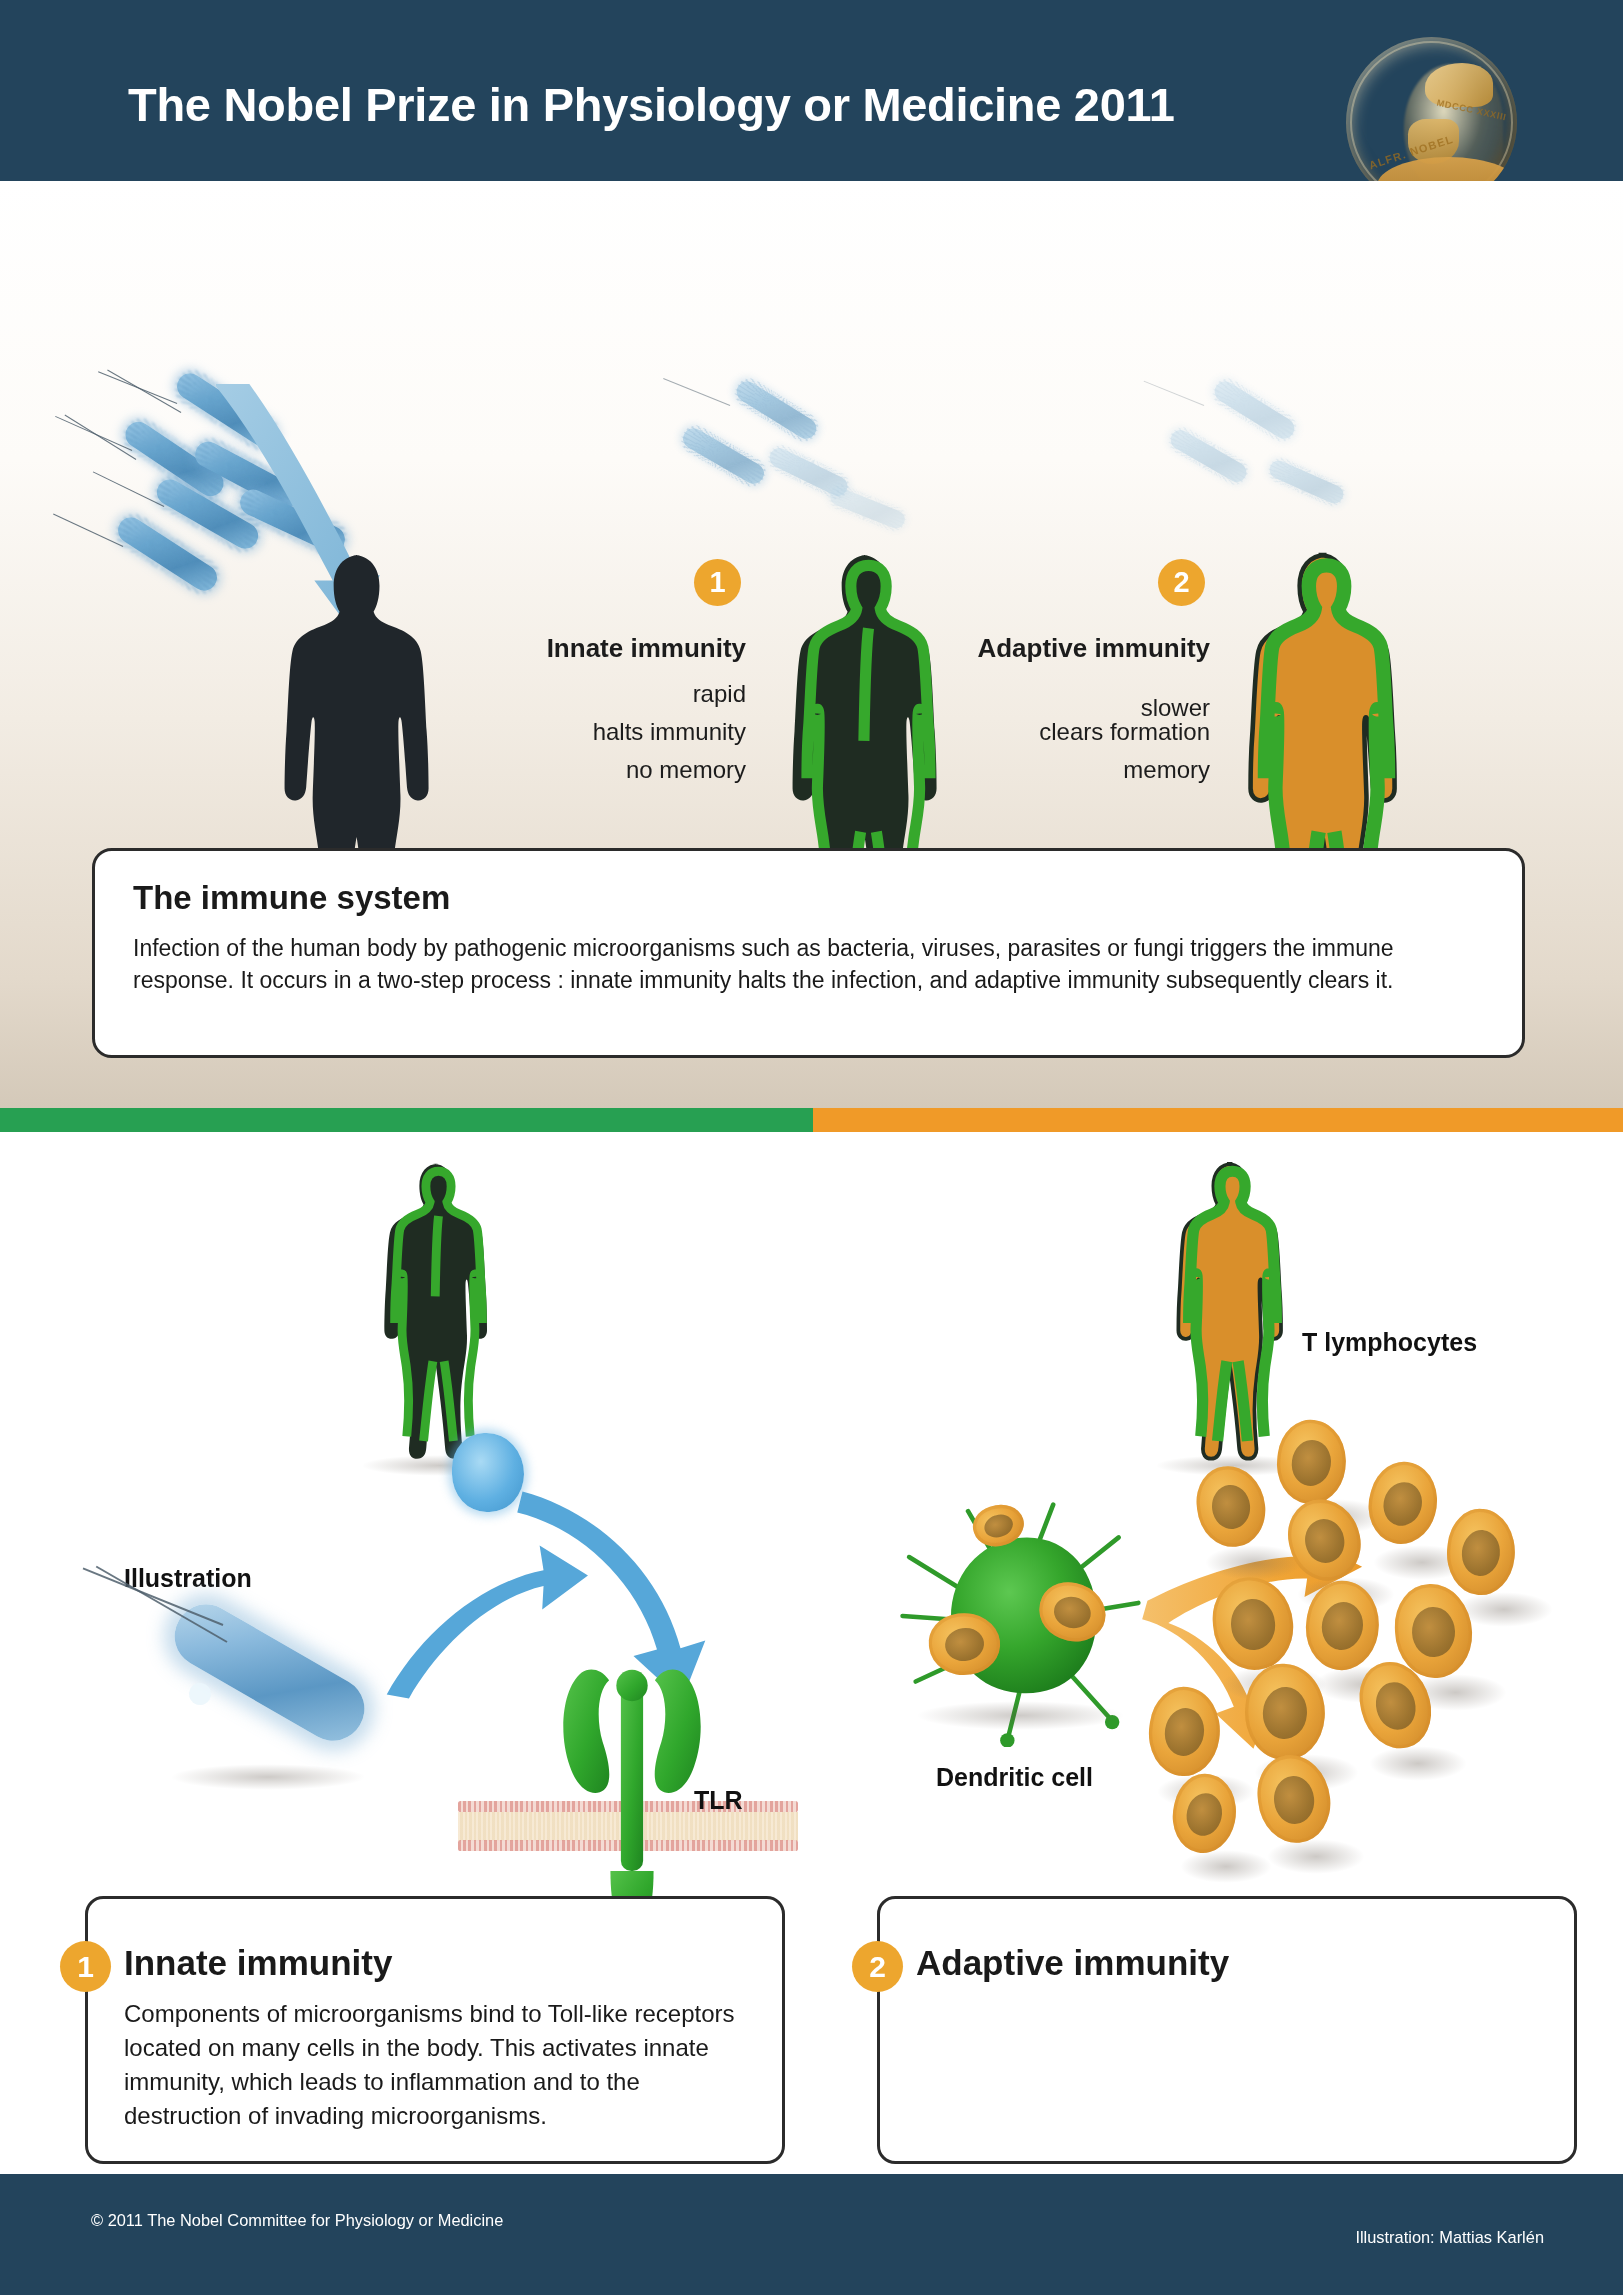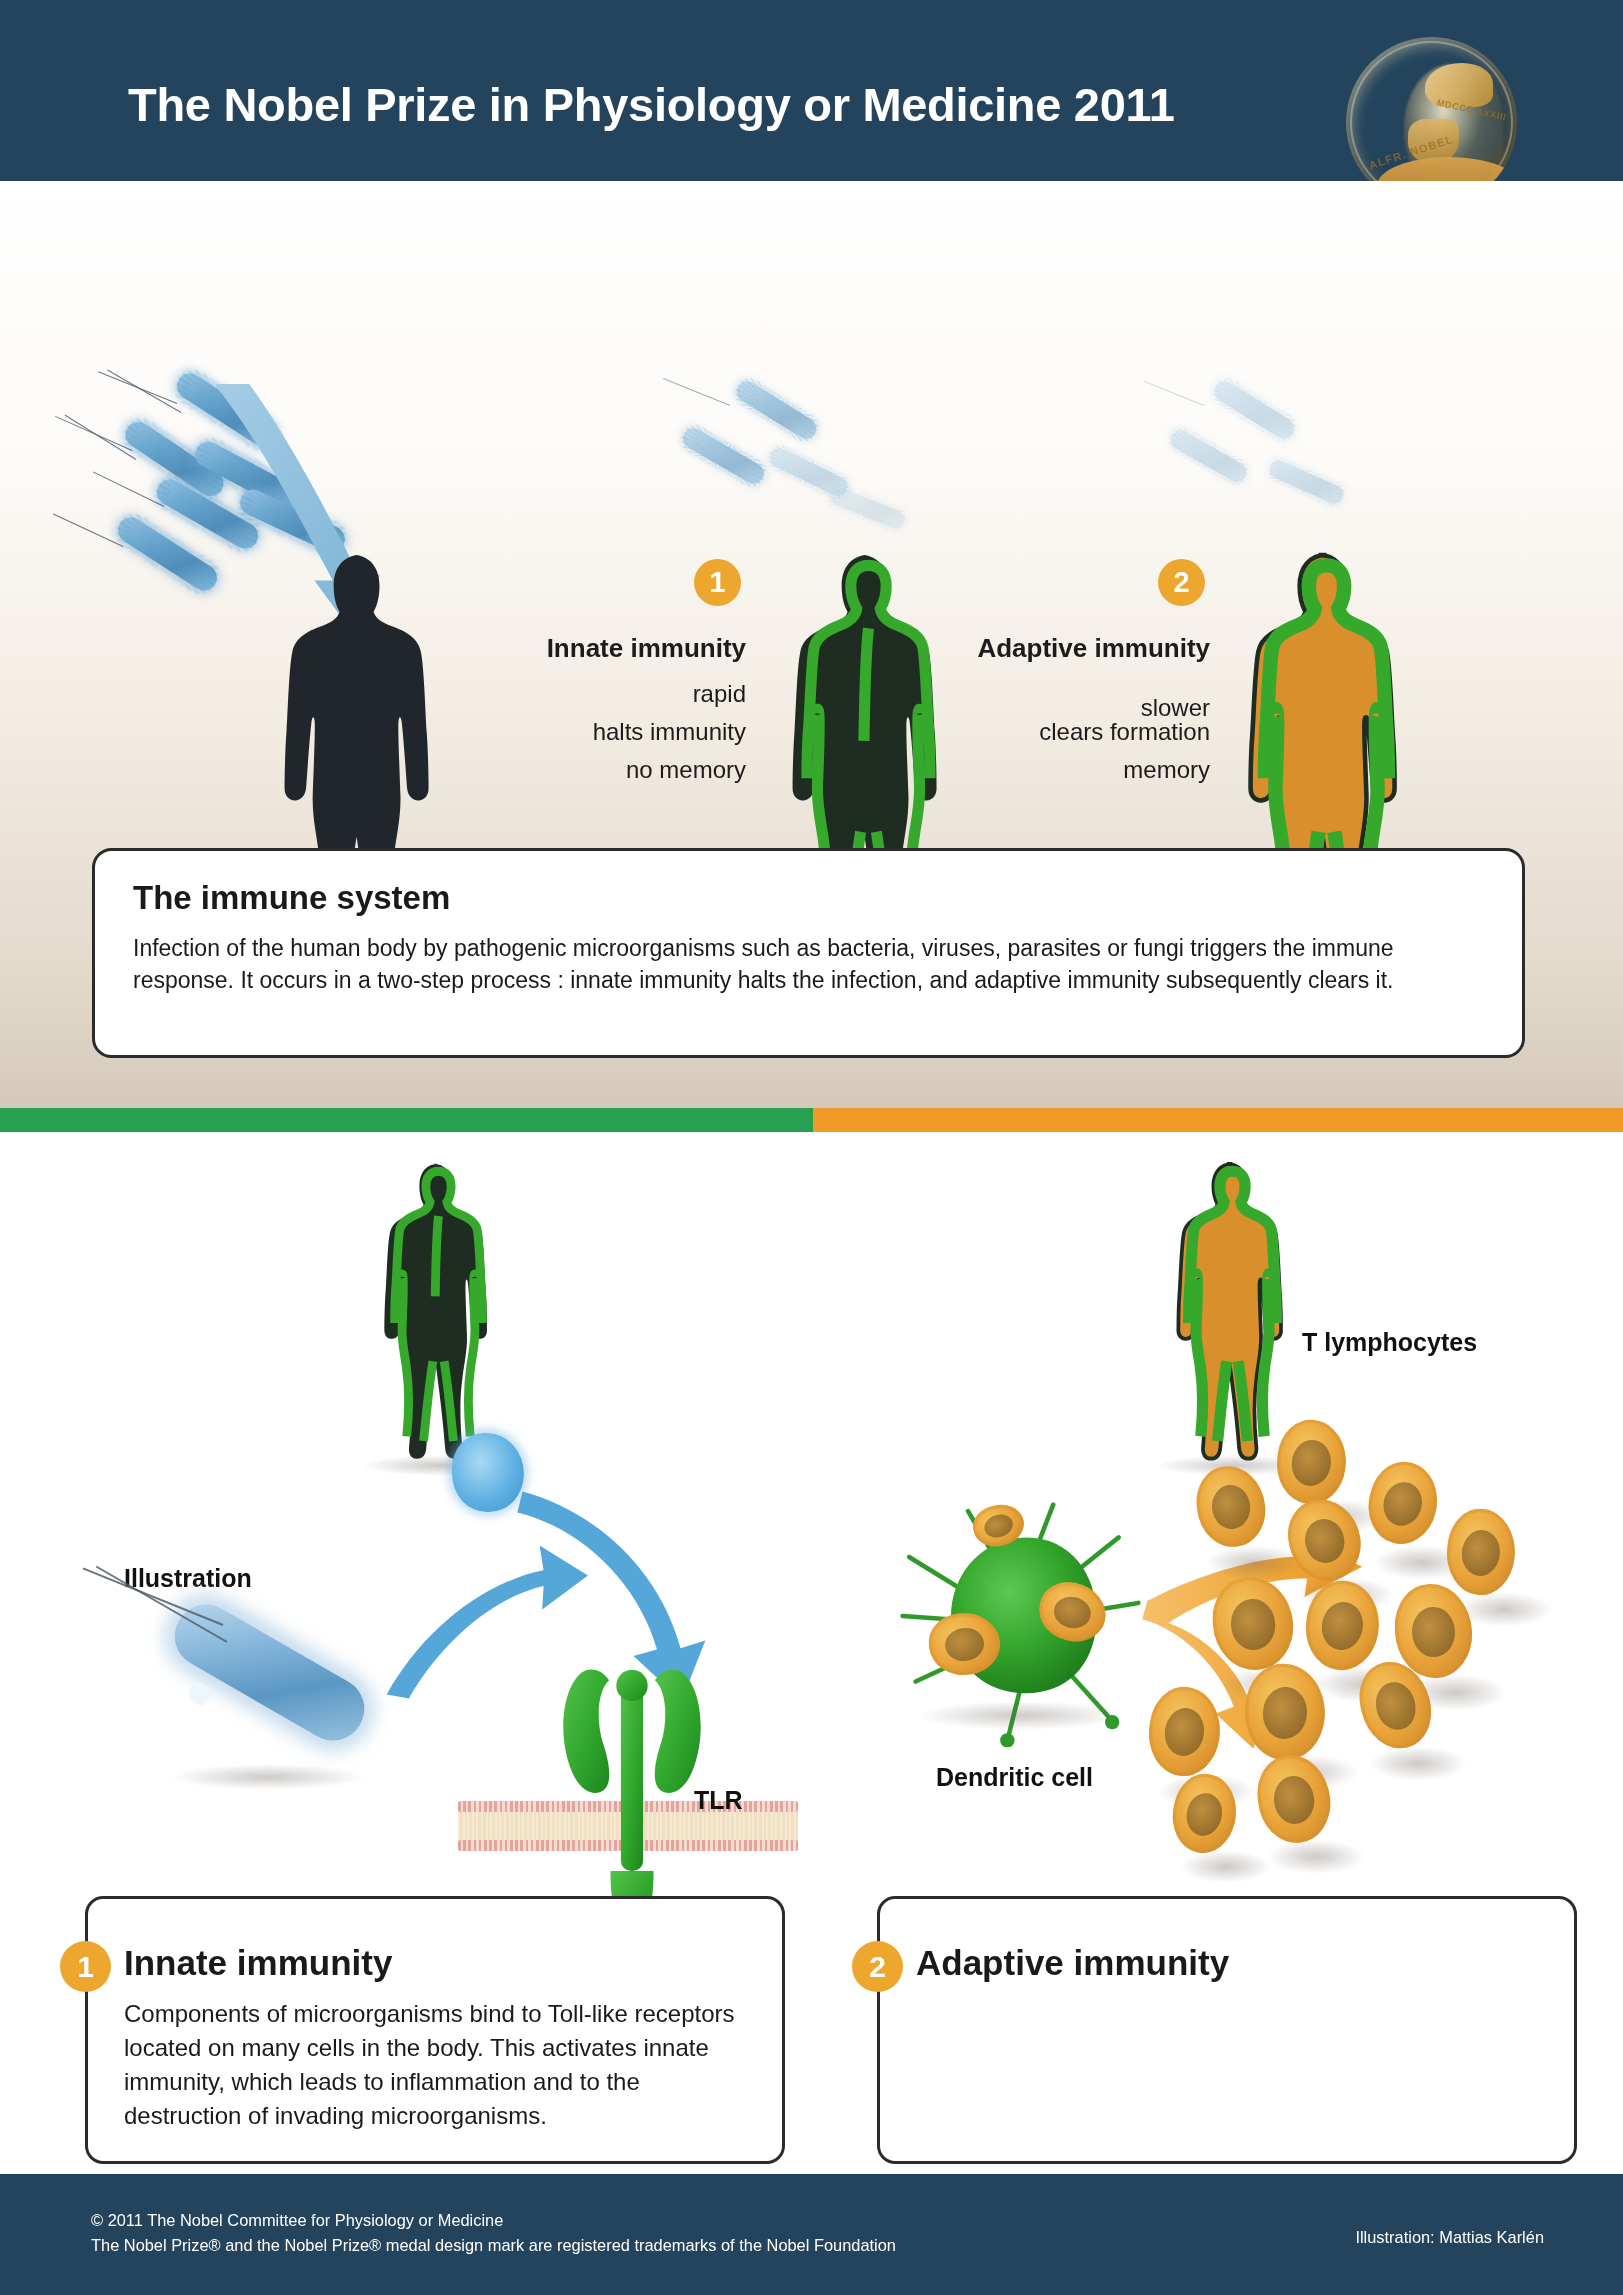--- a/index.html
+++ b/index.html
@@ -511,19 +511,18 @@
 
     <div class="infobox" style="left:877px;top:764px;width:694px;height:262px;"></div>
     <div class="infobox-badge" style="left:852px;top:809px;">2</div>
     <div class="infobox-title" style="left:916px;top:811px;">Adaptive immunity</div>
 
   </div>
 
   <div class="footer">
     <div class="footer-left">
       <div>© 2011 The Nobel Committee for Physiology or Medicine</div>
-      <div>The Nobel Prize® and the Nobel Prize® medal design mark are registered trademarks of the Nobel Foundation</div>
     </div>
     <div class="footer-right">Illustration: Mattias Karlén</div>
   </div>
 
 </div>
 
 
 </body></html>

